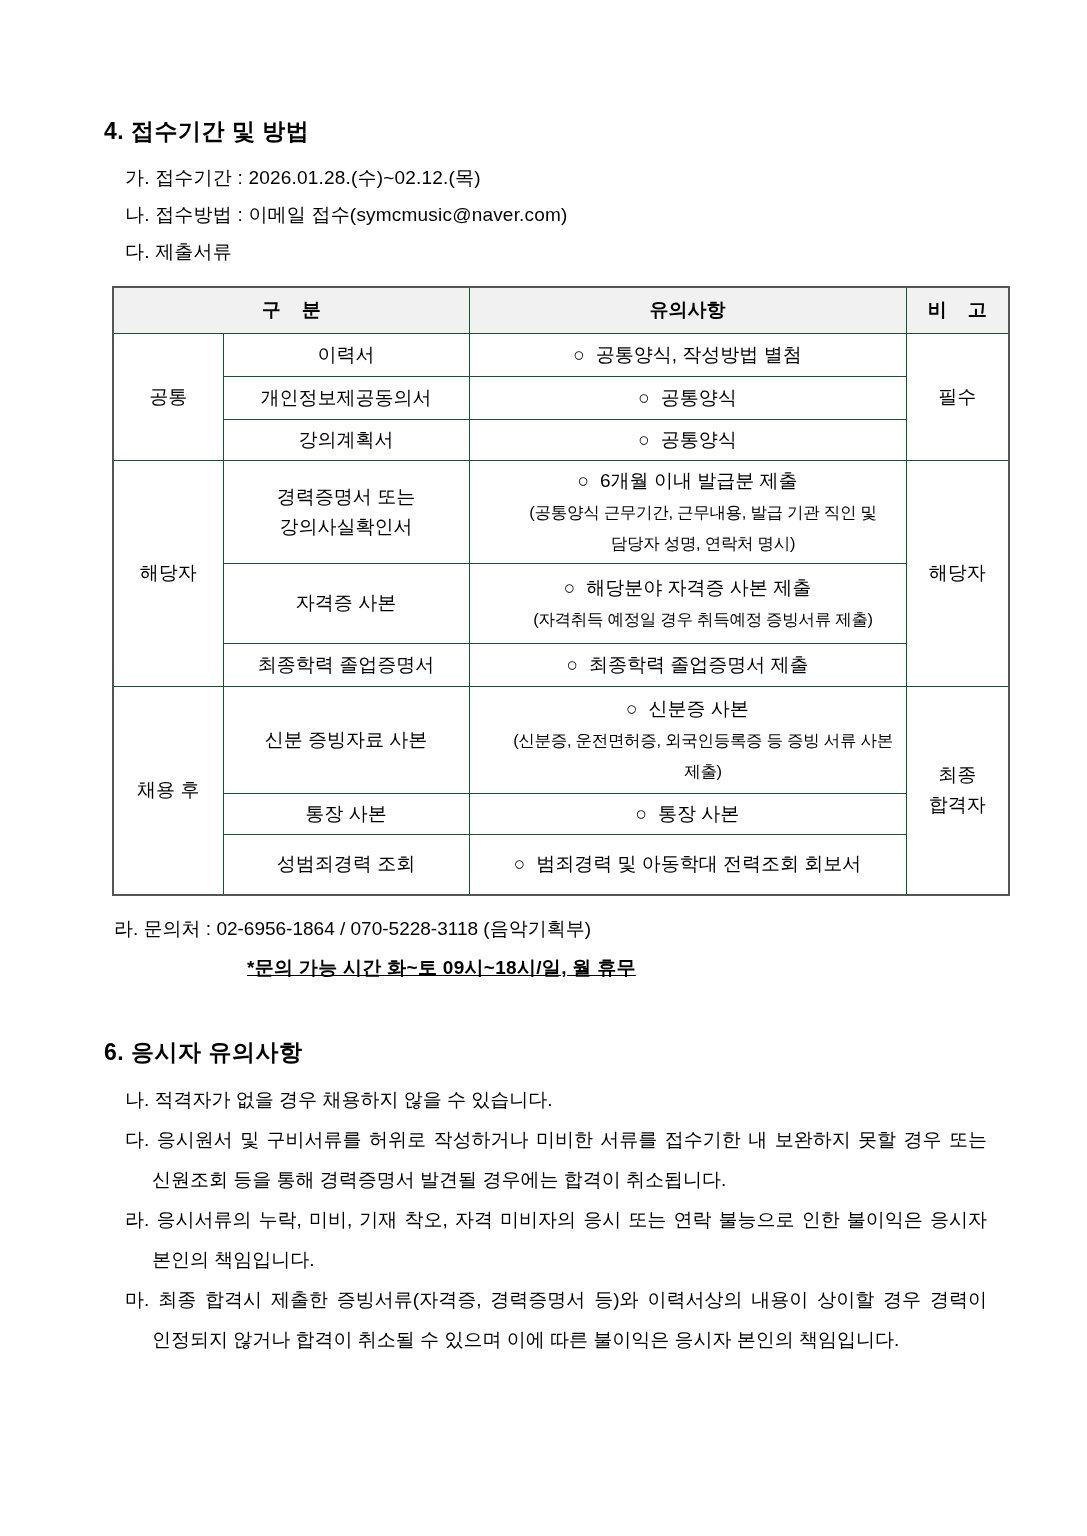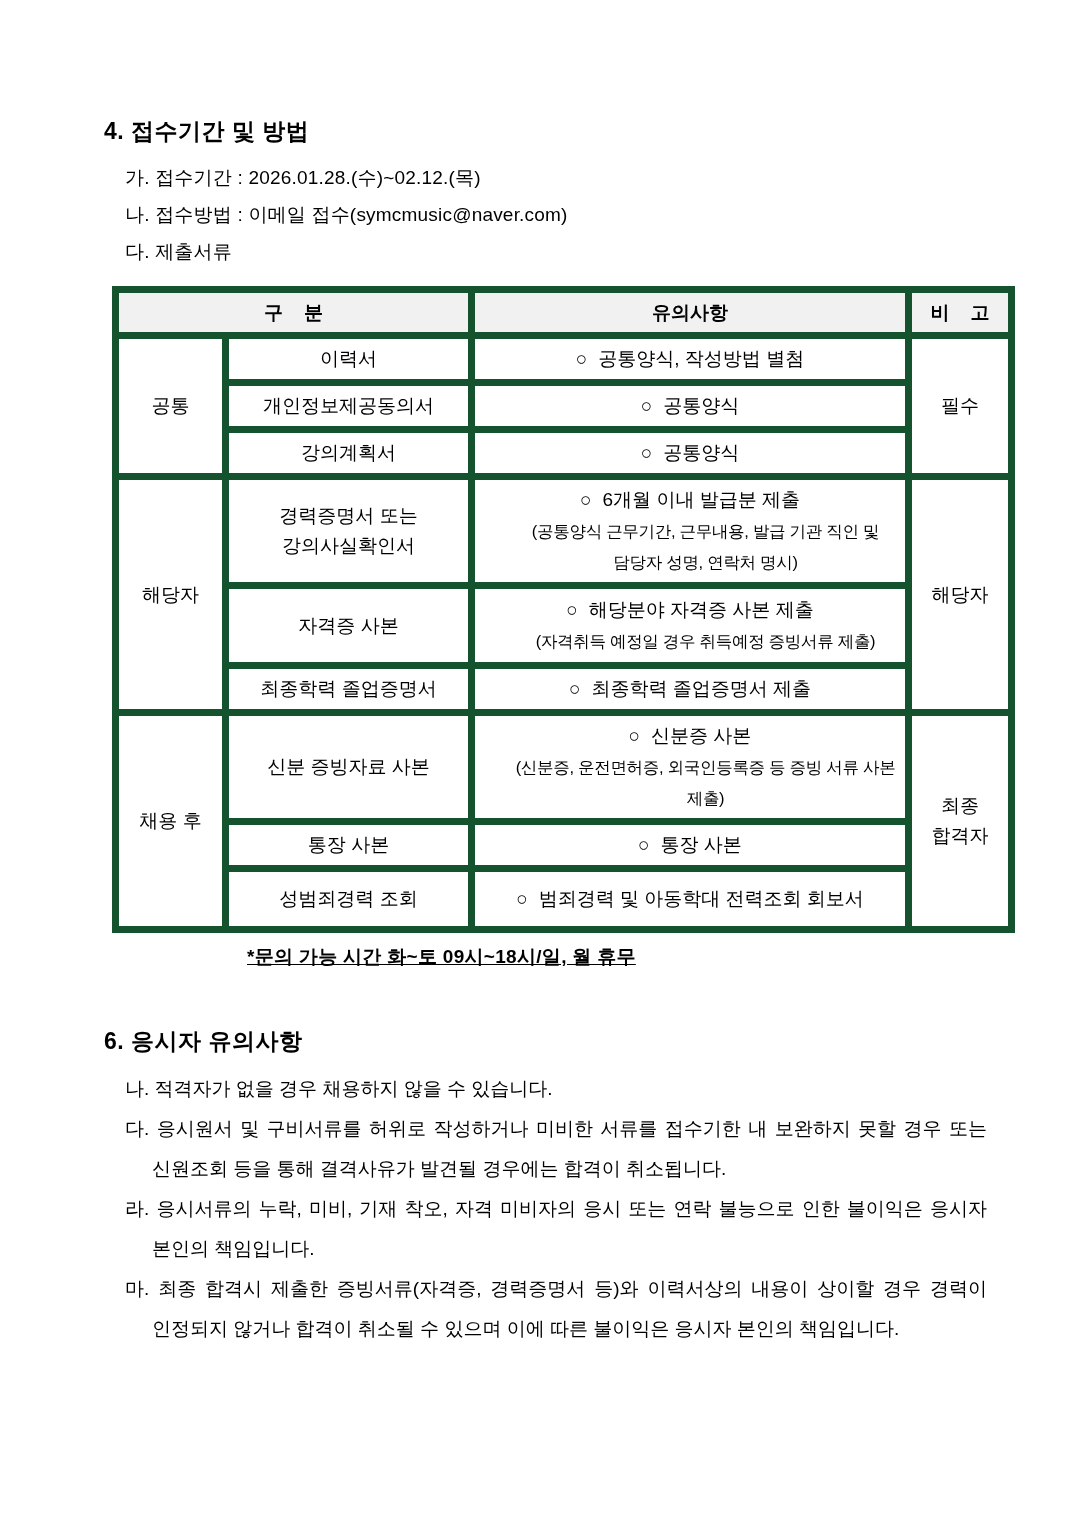--- a/index.html
+++ b/index.html
@@ -19,21 +19,21 @@
   .s4-item {
     font-size: 19px; line-height: 37px;
     margin-left: 21px; letter-spacing: 0.2px;
   }
 
   .doc-table {
     border-collapse: collapse; table-layout: fixed;
     width: 896px; margin: 16px 0 0 8px;
     border: 2px solid #545454;
   }
-  .doc-table th, .doc-table td { border: 7px solid #14532d; }
+  .doc-table th, .doc-table td { border: 1px solid #14532d; }
   .doc-table th {
     background: #f1f1f1; font-size: 19px; font-weight: bold;
     height: 46px; text-align: center; white-space: pre;
   }
   .doc-table td {
     font-size: 19px; text-align: center; vertical-align: middle;
     padding: 4px 4px; line-height: 30px;
   }
   .doc-cell { line-height: 44px; word-break: keep-all; }
   .note-cell { text-align: left; padding: 6px 6px 6px 12px; }
@@ -153,23 +153,24 @@
       </tr>
       <tr class="h57">
         <td class="doc-cell">성범죄경력 조회</td>
         <td class="note-cell">
           <div class="note-main"><span class="bullet">○</span><span>범죄경력 및 아동학대 전력조회 회보서</span></div>
         </td>
       </tr>
     </tbody>
   </table>
 
+  <div class="contact-line">라. 문의처 : 02-6956-1864 / 070-5228-3118 (음악기획부)</div>
   <div class="contact-hours">*문의 가능 시간 화~토 09시~18시/일, 월 휴무</div>
 
   <div class="sec5">
     <h2 class="sec-title">6. 응시자 유의사항</h2>
     <div class="s5-item">나. 적격자가 없을 경우 채용하지 않을 수 있습니다.</div>
-    <div class="s5-item">다. 응시원서 및 구비서류를 허위로 작성하거나 미비한 서류를 접수기한 내 보완하지 못할 경우 또는 신원조회 등을 통해 결격사유가 발견될 경우에는 합격이 취소됩니다.</div>
+    <div class="s5-item">다. 응시원서 및 구비서류를 허위로 작성하거나 미비한 서류를 접수기한 내 보완하지 못할 경우 또는 신원조회 등을 통해 경력증명서 발견될 경우에는 합격이 취소됩니다.</div>
     <div class="s5-item">라. 응시서류의 누락, 미비, 기재 착오, 자격 미비자의 응시 또는 연락 불능으로 인한 불이익은 응시자 본인의 책임입니다.</div>
     <div class="s5-item">마. 최종 합격시 제출한 증빙서류(자격증, 경력증명서 등)와 이력서상의 내용이 상이할 경우 경력이 인정되지 않거나 합격이 취소될 수 있으며 이에 따른 불이익은 응시자 본인의 책임입니다.</div>
   </div>
 
 </div>
 
 </body></html>

